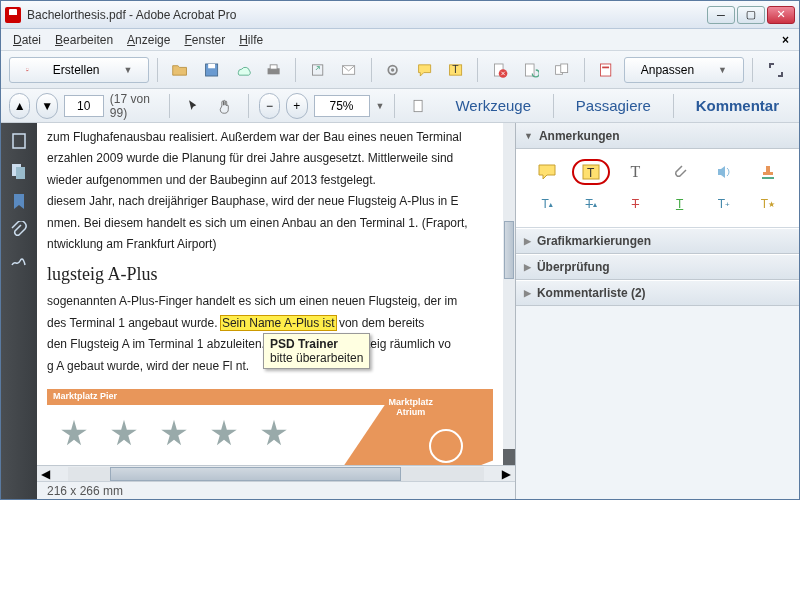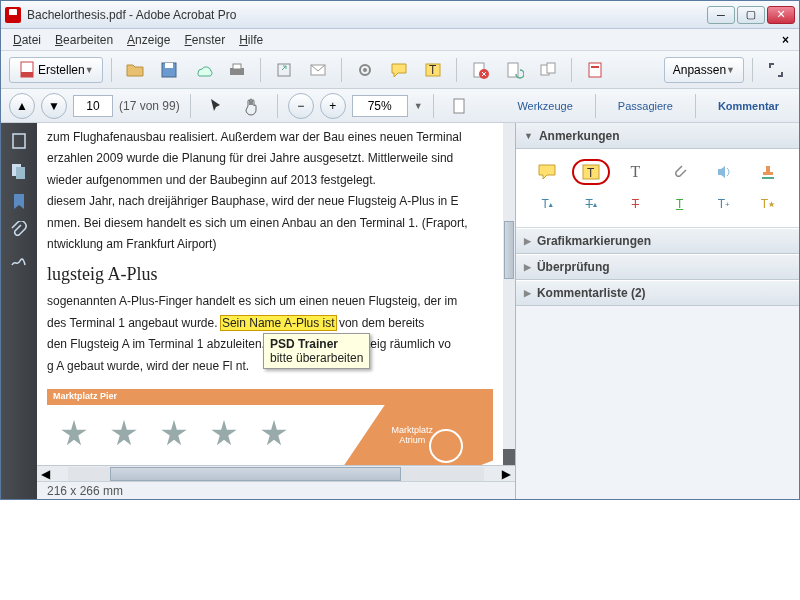--- a/index.html
+++ b/index.html
@@ -12,49 +12,49 @@
 .title{flex:1;color:#333}
 .winbtns{display:flex;gap:2px}
 .winbtn{width:28px;height:18px;border:1px solid #8aa;border-radius:3px;background:linear-gradient(#f5f9fc,#d8e4ee);display:flex;align-items:center;justify-content:center;font-size:11px}
 .winbtn.close{background:linear-gradient(#e89,#c34);color:#fff;border-color:#a23}
 .menubar{height:22px;background:#f0f4f8;display:flex;align-items:center;padding:0 6px;gap:2px;border-bottom:1px solid #d0d8e0}
 .menu-item{padding:14px 6px;color:#333}
 .menu-item u{text-decoration:underline}
 .menu-close{margin-left:auto;font-weight:bold;padding:0 4px}
 .toolbar1{height:38px;background:linear-gradient(#f5f8fb,#e6ecf2);display:flex;align-items:center;padding:0 8px;gap:4px;border-bottom:1px solid #c8d0d8}
 .tb-btn{height:26px;min-width:26px;border:1px solid transparent;border-radius:3px;display:flex;align-items:center;justify-content:center;padding:0 4px;background:transparent}
-.tb-create{border:1px solid #b0c0d0;background:linear-gradient(#fff,#e8eef4);padding:0 8px;gap:0}
+.tb-create{border:1px solid #b0c0d0;background:linear-gradient(#fff,#e8eef4);padding:0 16px;gap:24px}
 .tb-create .dd{font-size:9px;color:#666}
 .sep{width:1px;height:24px;background:#c0c8d0;margin:0 4px}
 .icon-svg{width:20px;height:20px}
 .toolbar1 .right{margin-left:auto;display:flex;align-items:center;gap:4px}
 .toolbar2{height:34px;background:linear-gradient(#f5f8fb,#e6ecf2);display:flex;align-items:center;padding:0 8px;gap:6px;border-bottom:1px solid #c8d0d8}
 .nav-btn{width:26px;height:26px;border:1px solid #aab8c8;border-radius:13px;background:linear-gradient(#fff,#e0e8f0);display:flex;align-items:center;justify-content:center}
 .page-input{width:40px;height:22px;border:1px solid #aab8c8;text-align:center;background:#fff}
 .page-count{color:#555}
 .zoom-input{width:56px;height:22px;border:1px solid #aab8c8;text-align:center;background:#fff}
-.tab-btn{padding:4px 12px;color:#2a5a9a;font-size:11px}
+.tab-btn{padding:4px 12px;color:#2a5a9a;font-size:15px}
 .tab-btn.active{font-weight:bold}
 .body{flex:1;display:flex;overflow:hidden;background:#4c1d95}
 .left-rail{width:36px;background:linear-gradient(90deg,#4a4e52,#3a3e42);display:flex;flex-direction:column;align-items:center;padding-top:8px;gap:10px}
 .rail-icon{width:20px;height:20px;color:#d0dae4}
 .doc-area{flex:1;display:flex;flex-direction:column;background:#606468;position:relative}
 .doc-scroll{flex:1;overflow:hidden;position:relative}
 .page{position:absolute;top:0;left:0;right:12px;bottom:0;background:#fff;padding:6px 10px;overflow:hidden;color:#222}
 .page p{margin-bottom:4px;line-height:1.45}
 .page h2{font-size:18px;font-weight:normal;margin:11px 0 8px;font-family:Georgia,serif}
 .hl{background:#ffed4a;padding:0 1px}
 .hl.sel{outline:1px solid #c90}
 .tooltip{position:absolute;border:1px solid #999;background:#ffffe1;padding:3px 6px;font-size:11px;box-shadow:2px 2px 3px rgba(0,0,0,.3);z-index:10}
 .tooltip b{font-weight:bold;display:block}
 .diagram{position:relative;height:210px;margin-top:6px}
 .pier-band{position:absolute;top:8px;left:0;right:60px;height:16px;background:#e8965a}
 .pier-label{position:absolute;top:10px;left:6px;color:#fff;font-size:9px;font-weight:bold}
 .atrium{position:absolute;top:8px;right:0;width:150px;height:130px;background:#e8965a;clip-path:polygon(35% 0,100% 0,100% 55%,0 100%,0 60%)}
-.atrium-label{position:absolute;top:44px;right:60px;color:#fff;font-size:9px;text-align:center;font-weight:normal}
+.atrium-label{position:absolute;top:16px;right:60px;color:#fff;font-size:9px;text-align:center;font-weight:bold}
 .atrium-circ{position:absolute;top:48px;right:30px;width:34px;height:34px;border:2px solid #fff;border-radius:50%}
 .plane{position:absolute;width:34px;height:34px;color:#9aa}
 .hscroll{height:16px;background:#e8ecf0;border-top:1px solid #c0c8d0;display:flex;align-items:center}
 .hscroll .track{flex:1;height:14px;background:#e0e4e8;margin:0 14px;position:relative}
 .hscroll .thumb{position:absolute;left:10%;width:70%;height:100%;background:linear-gradient(#d0d8e0,#b8c4d0);border:1px solid #9ab}
 .vscroll{position:absolute;top:0;right:0;width:12px;bottom:16px;background:#e8ecf0}
 .vscroll .vthumb{position:absolute;top:30%;height:18%;left:1px;right:1px;background:linear-gradient(90deg,#d0d8e0,#b8c4d0);border:1px solid #9ab}
 .status{height:18px;background:#eef2f6;border-top:1px solid #c8d0d8;padding:0 10px;display:flex;align-items:center;color:#555;font-size:11px}
 .right-panel{width:284px;background:#f0f4f8;display:flex;flex-direction:column;border-left:1px solid #b0b8c0}
 .panel-head{height:26px;background:linear-gradient(#eef2f6,#dce4ec);border-bottom:1px solid #c0c8d0;display:flex;align-items:center;padding:0 8px;gap:6px;font-weight:bold;color:#444}

